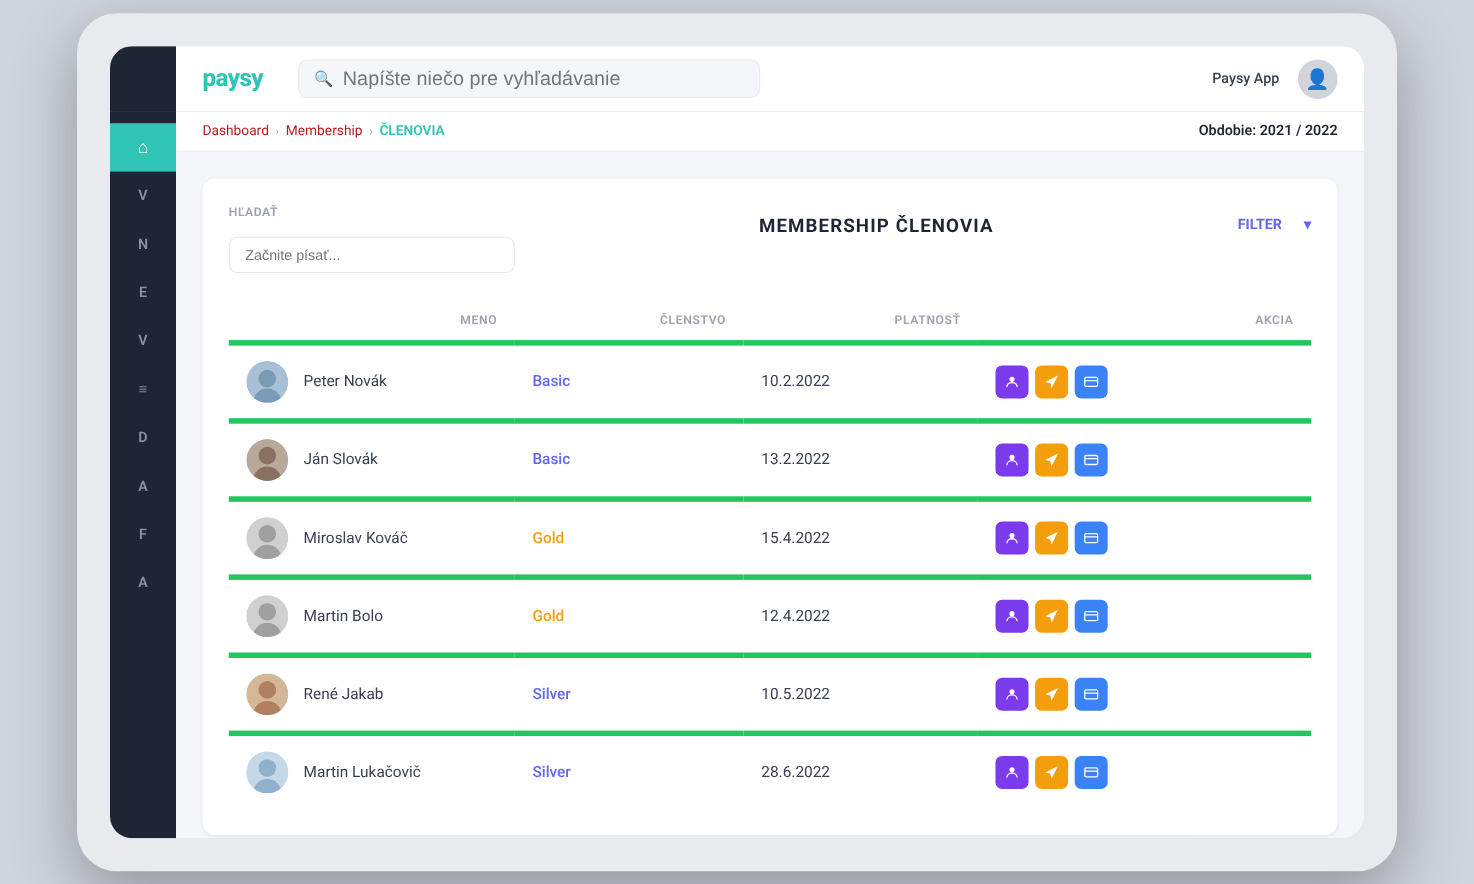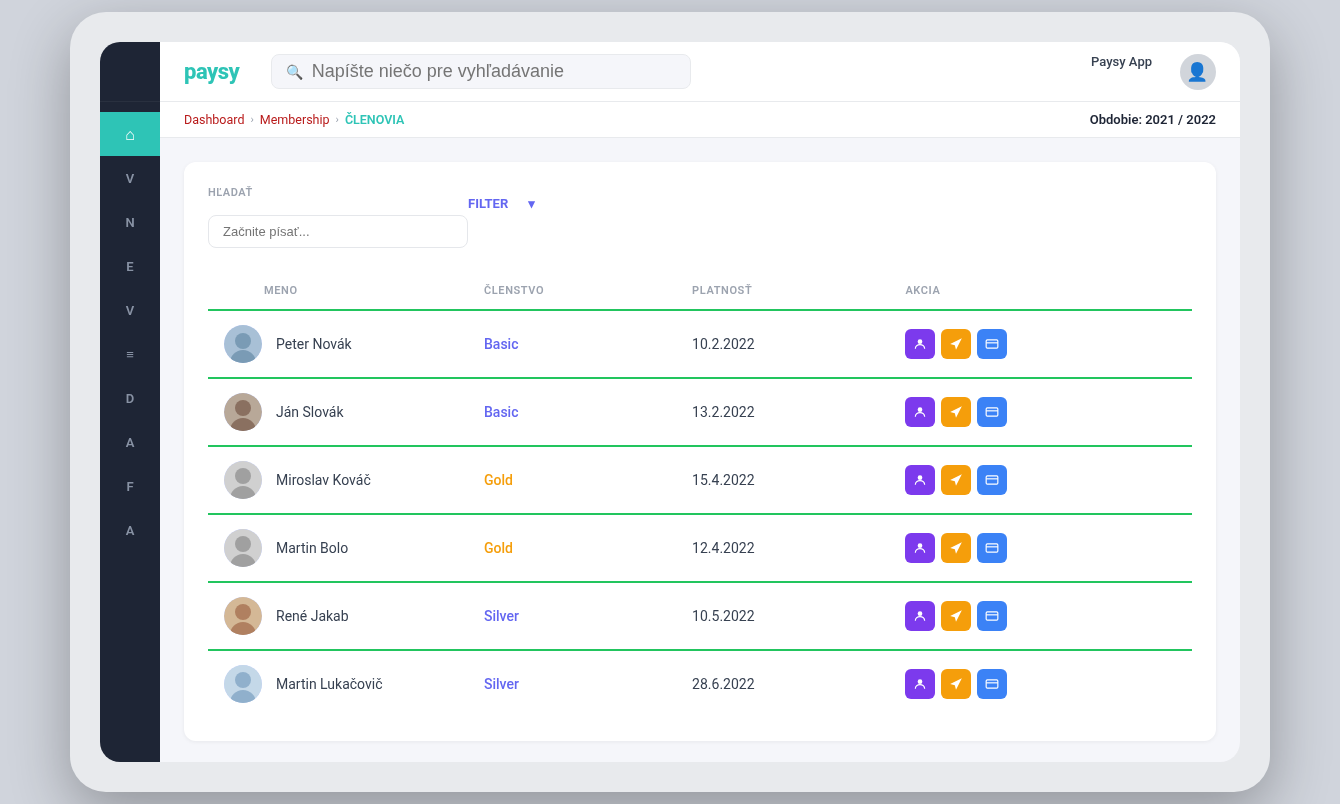--- a/index.html
+++ b/index.html
@@ -120,21 +120,22 @@
       color: #6b7280;
       width: 100%;
     }
     .search-icon-svg {
       color: #9ca3af;
       font-size: 14px;
     }
     .header-right {
       margin-left: auto;
       display: flex;
-      gap: 28px;
+      align-items: center;
+      gap: 17px;
     }
     .user-name {
       font-size: 13px;
       font-weight: 500;
       color: #374151;
     }
     .user-avatar {
       width: 36px;
       height: 36px;
       border-radius: 50%;
@@ -242,25 +243,25 @@
       width: 100%;
       border-collapse: collapse;
     }
     .table thead th {
       font-size: 11px;
       font-weight: 600;
       color: #9ca3af;
       text-transform: uppercase;
       letter-spacing: 0.6px;
       padding: 8px 16px 12px 16px;
-      text-align: left;
+      text-align: right;
     }
     .table thead th:first-child { padding-left: 56px; }
     .table tbody tr {
-      border-top: 2px solid #22c55e;
+      border-top: 5px solid #22c55e;
     }
     .table tbody td {
       padding: 14px 16px;
       font-size: 14px;
       color: #374151;
       vertical-align: middle;
     }
     .table tbody td:first-child {
       padding-left: 16px;
       width: 260px;
@@ -388,20 +389,21 @@
         </div>
 
         <div class="page-body">
           <div class="card">
 
             <div class="card-header">
               <div class="search-section">
                 <label class="search-label">HĽADAŤ</label>
                 <input type="text" class="search-input-card" placeholder="Začnite písať..." style="">
               </div>
+              <div class="card-title">MEMBERSHIP ČLENOVIA</div>
               <div class="filter-btn">
                 <span>FILTER</span>
                 <span>▾</span>
               </div>
             </div>
 
             <table class="table">
               <thead>
                 <tr>
                   <th>MENO</th>

